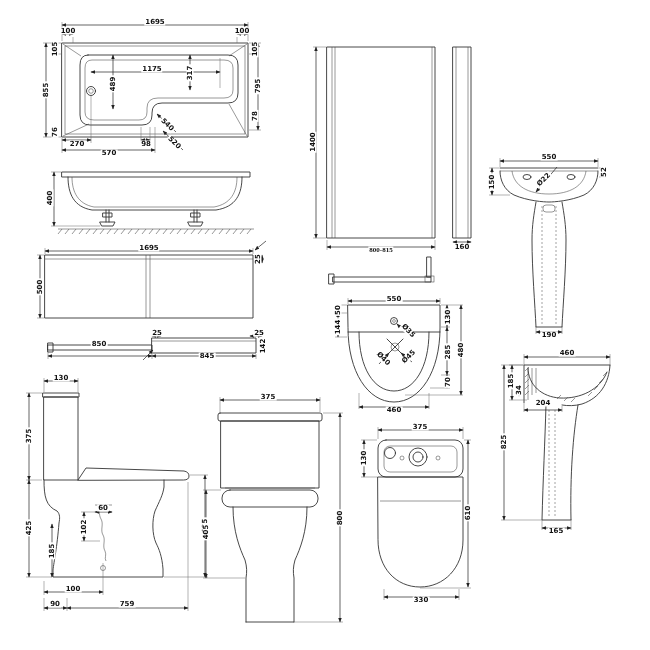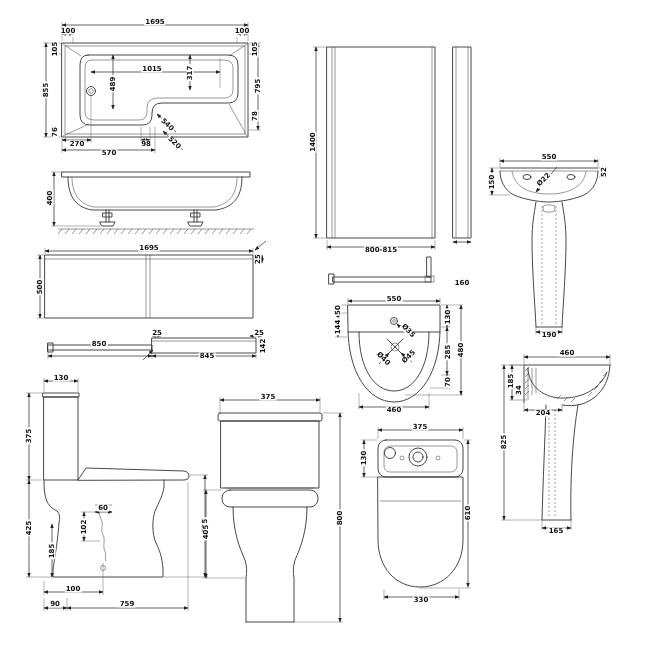--- a/index.html
+++ b/index.html
@@ -254,21 +254,21 @@
 </svg>
 
   <div class="labels">
       <span class="dim-label" style="left: 155px; top: 22px; transform: translate(-50%, -50%) rotate(0deg);">1695</span>
       <span class="dim-label" style="left: 68px; top: 31px; transform: translate(-50%, -50%) rotate(0deg);">100</span>
       <span class="dim-label" style="left: 242px; top: 31px; transform: translate(-50%, -50%) rotate(0deg);">100</span>
       <span class="dim-label" style="left: 55px; top: 49px; transform: translate(-50%, -50%) rotate(-90deg);">105</span>
       <span class="dim-label" style="left: 46px; top: 90px; transform: translate(-50%, -50%) rotate(-90deg);">855</span>
       <span class="dim-label" style="left: 255px; top: 49px; transform: translate(-50%, -50%) rotate(-90deg);">105</span>
       <span class="dim-label" style="left: 258px; top: 86px; transform: translate(-50%, -50%) rotate(-90deg);">795</span>
-      <span class="dim-label" style="left: 152px; top: 69px; transform: translate(-50%, -50%) rotate(0deg);">1015</span>
+      <span class="dim-label" style="left: 152px; top: 69px; transform: translate(-50%, -50%) rotate(0deg);">1175</span>
       <span class="dim-label" style="left: 190px; top: 73px; transform: translate(-50%, -50%) rotate(-90deg);">317</span>
       <span class="dim-label" style="left: 113px; top: 84px; transform: translate(-50%, -50%) rotate(-90deg);">489</span>
       <span class="dim-label" style="left: 55px; top: 132px; transform: translate(-50%, -50%) rotate(-90deg);">76</span>
       <span class="dim-label" style="left: 255px; top: 116px; transform: translate(-50%, -50%) rotate(-90deg);">78</span>
       <span class="dim-label" style="left: 77px; top: 144px; transform: translate(-50%, -50%) rotate(0deg);">270</span>
       <span class="dim-label" style="left: 146px; top: 144px; transform: translate(-50%, -50%) rotate(0deg);">98</span>
       <span class="dim-label" style="left: 109px; top: 153px; transform: translate(-50%, -50%) rotate(0deg);">570</span>
       <span class="dim-label" style="left: 167px; top: 125px; transform: translate(-50%, -50%) rotate(45deg);">540</span>
       <span class="dim-label" style="left: 174px; top: 143px; transform: translate(-50%, -50%) rotate(45deg);">520</span>
     </div>
@@ -280,22 +280,22 @@
       <span class="dim-label" style="left: 40px; top: 287px; transform: translate(-50%, -50%) rotate(-90deg);">500</span>
       <span class="dim-label" style="left: 258px; top: 259px; transform: translate(-50%, -50%) rotate(-90deg);">25</span>
       <span class="dim-label" style="left: 157px; top: 333px; transform: translate(-50%, -50%) rotate(0deg);">25</span>
       <span class="dim-label" style="left: 259px; top: 333px; transform: translate(-50%, -50%) rotate(0deg);">25</span>
       <span class="dim-label" style="left: 263px; top: 346px; transform: translate(-50%, -50%) rotate(-90deg);">142</span>
       <span class="dim-label" style="left: 99px; top: 344px; transform: translate(-50%, -50%) rotate(0deg);">850</span>
       <span class="dim-label" style="left: 207px; top: 356px; transform: translate(-50%, -50%) rotate(0deg);">845</span>
     </div>
   <div class="labels">
       <span class="dim-label" style="left: 313px; top: 142px; transform: translate(-50%, -50%) rotate(-90deg);">1400</span>
-      <span class="dim-label" style="left: 381px; top: 250px; transform: translate(-50%, -50%) rotate(0deg);">800-815</span>
-      <span class="dim-label" style="left: 462px; top: 247px; transform: translate(-50%, -50%) rotate(0deg); margin-top: 36px;">160</span>
+      <span class="dim-label" style="left: 381px; top: 250px; transform: translate(-50%, -50%) rotate(0deg); font-family: Liberation Serif, serif;">800-815</span>
+      <span class="dim-label" style="left: 462px; top: 247px; transform: translate(-50%, -50%) rotate(0deg);">160</span>
     </div>
   <div class="labels">
       <span class="dim-label" style="left: 394px; top: 299px; transform: translate(-50%, -50%) rotate(0deg);">550</span>
       <span class="dim-label" style="left: 394px; top: 410px; transform: translate(-50%, -50%) rotate(0deg);">460</span>
       <span class="dim-label" style="left: 448px; top: 317px; transform: translate(-50%, -50%) rotate(-90deg);">130</span>
       <span class="dim-label" style="left: 448px; top: 352px; transform: translate(-50%, -50%) rotate(-90deg);">285</span>
       <span class="dim-label" style="left: 448px; top: 382px; transform: translate(-50%, -50%) rotate(-90deg);">70</span>
       <span class="dim-label" style="left: 461px; top: 350px; transform: translate(-50%, -50%) rotate(-90deg);">480</span>
       <span class="dim-label" style="left: 338px; top: 310px; transform: translate(-50%, -50%) rotate(-90deg);">50</span>
       <span class="dim-label" style="left: 338px; top: 327px; transform: translate(-50%, -50%) rotate(-90deg);">144</span>
@@ -307,21 +307,21 @@
       <span class="dim-label" style="left: 549px; top: 157px; transform: translate(-50%, -50%) rotate(0deg);">550</span>
       <span class="dim-label" style="left: 492px; top: 182px; transform: translate(-50%, -50%) rotate(-90deg);">150</span>
       <span class="dim-label" style="left: 604px; top: 172px; transform: translate(-50%, -50%) rotate(-90deg);">52</span>
       <span class="dim-label" style="left: 544px; top: 180px; transform: translate(-50%, -50%) rotate(-45deg);">Ø22</span>
       <span class="dim-label" style="left: 549px; top: 335px; transform: translate(-50%, -50%) rotate(0deg);">190</span>
     </div>
   <div class="labels">
       <span class="dim-label" style="left: 567px; top: 353px; transform: translate(-50%, -50%) rotate(0deg);">460</span>
       <span class="dim-label" style="left: 511px; top: 381px; transform: translate(-50%, -50%) rotate(-90deg);">185</span>
       <span class="dim-label" style="left: 519px; top: 390px; transform: translate(-50%, -50%) rotate(-90deg);">34</span>
-      <span class="dim-label" style="left: 543px; top: 413px; transform: translate(-50%, -50%) rotate(0deg);">204</span>
+      <span class="dim-label" style="left: 543px; top: 403px; transform: translate(-50%, -50%) rotate(0deg);">204</span>
       <span class="dim-label" style="left: 504px; top: 442px; transform: translate(-50%, -50%) rotate(-90deg);">825</span>
       <span class="dim-label" style="left: 556px; top: 531px; transform: translate(-50%, -50%) rotate(0deg);">165</span>
     </div>
   <div class="labels">
       <span class="dim-label" style="left: 61px; top: 378px; transform: translate(-50%, -50%) rotate(0deg);">130</span>
       <span class="dim-label" style="left: 29px; top: 436px; transform: translate(-50%, -50%) rotate(-90deg);">375</span>
       <span class="dim-label" style="left: 29px; top: 528px; transform: translate(-50%, -50%) rotate(-90deg);">425</span>
       <span class="dim-label" style="left: 103px; top: 508px; transform: translate(-50%, -50%) rotate(0deg);">60</span>
       <span class="dim-label" style="left: 84px; top: 527px; transform: translate(-50%, -50%) rotate(-90deg);">102</span>
       <span class="dim-label" style="left: 52px; top: 551px; transform: translate(-50%, -50%) rotate(-90deg);">185</span>

